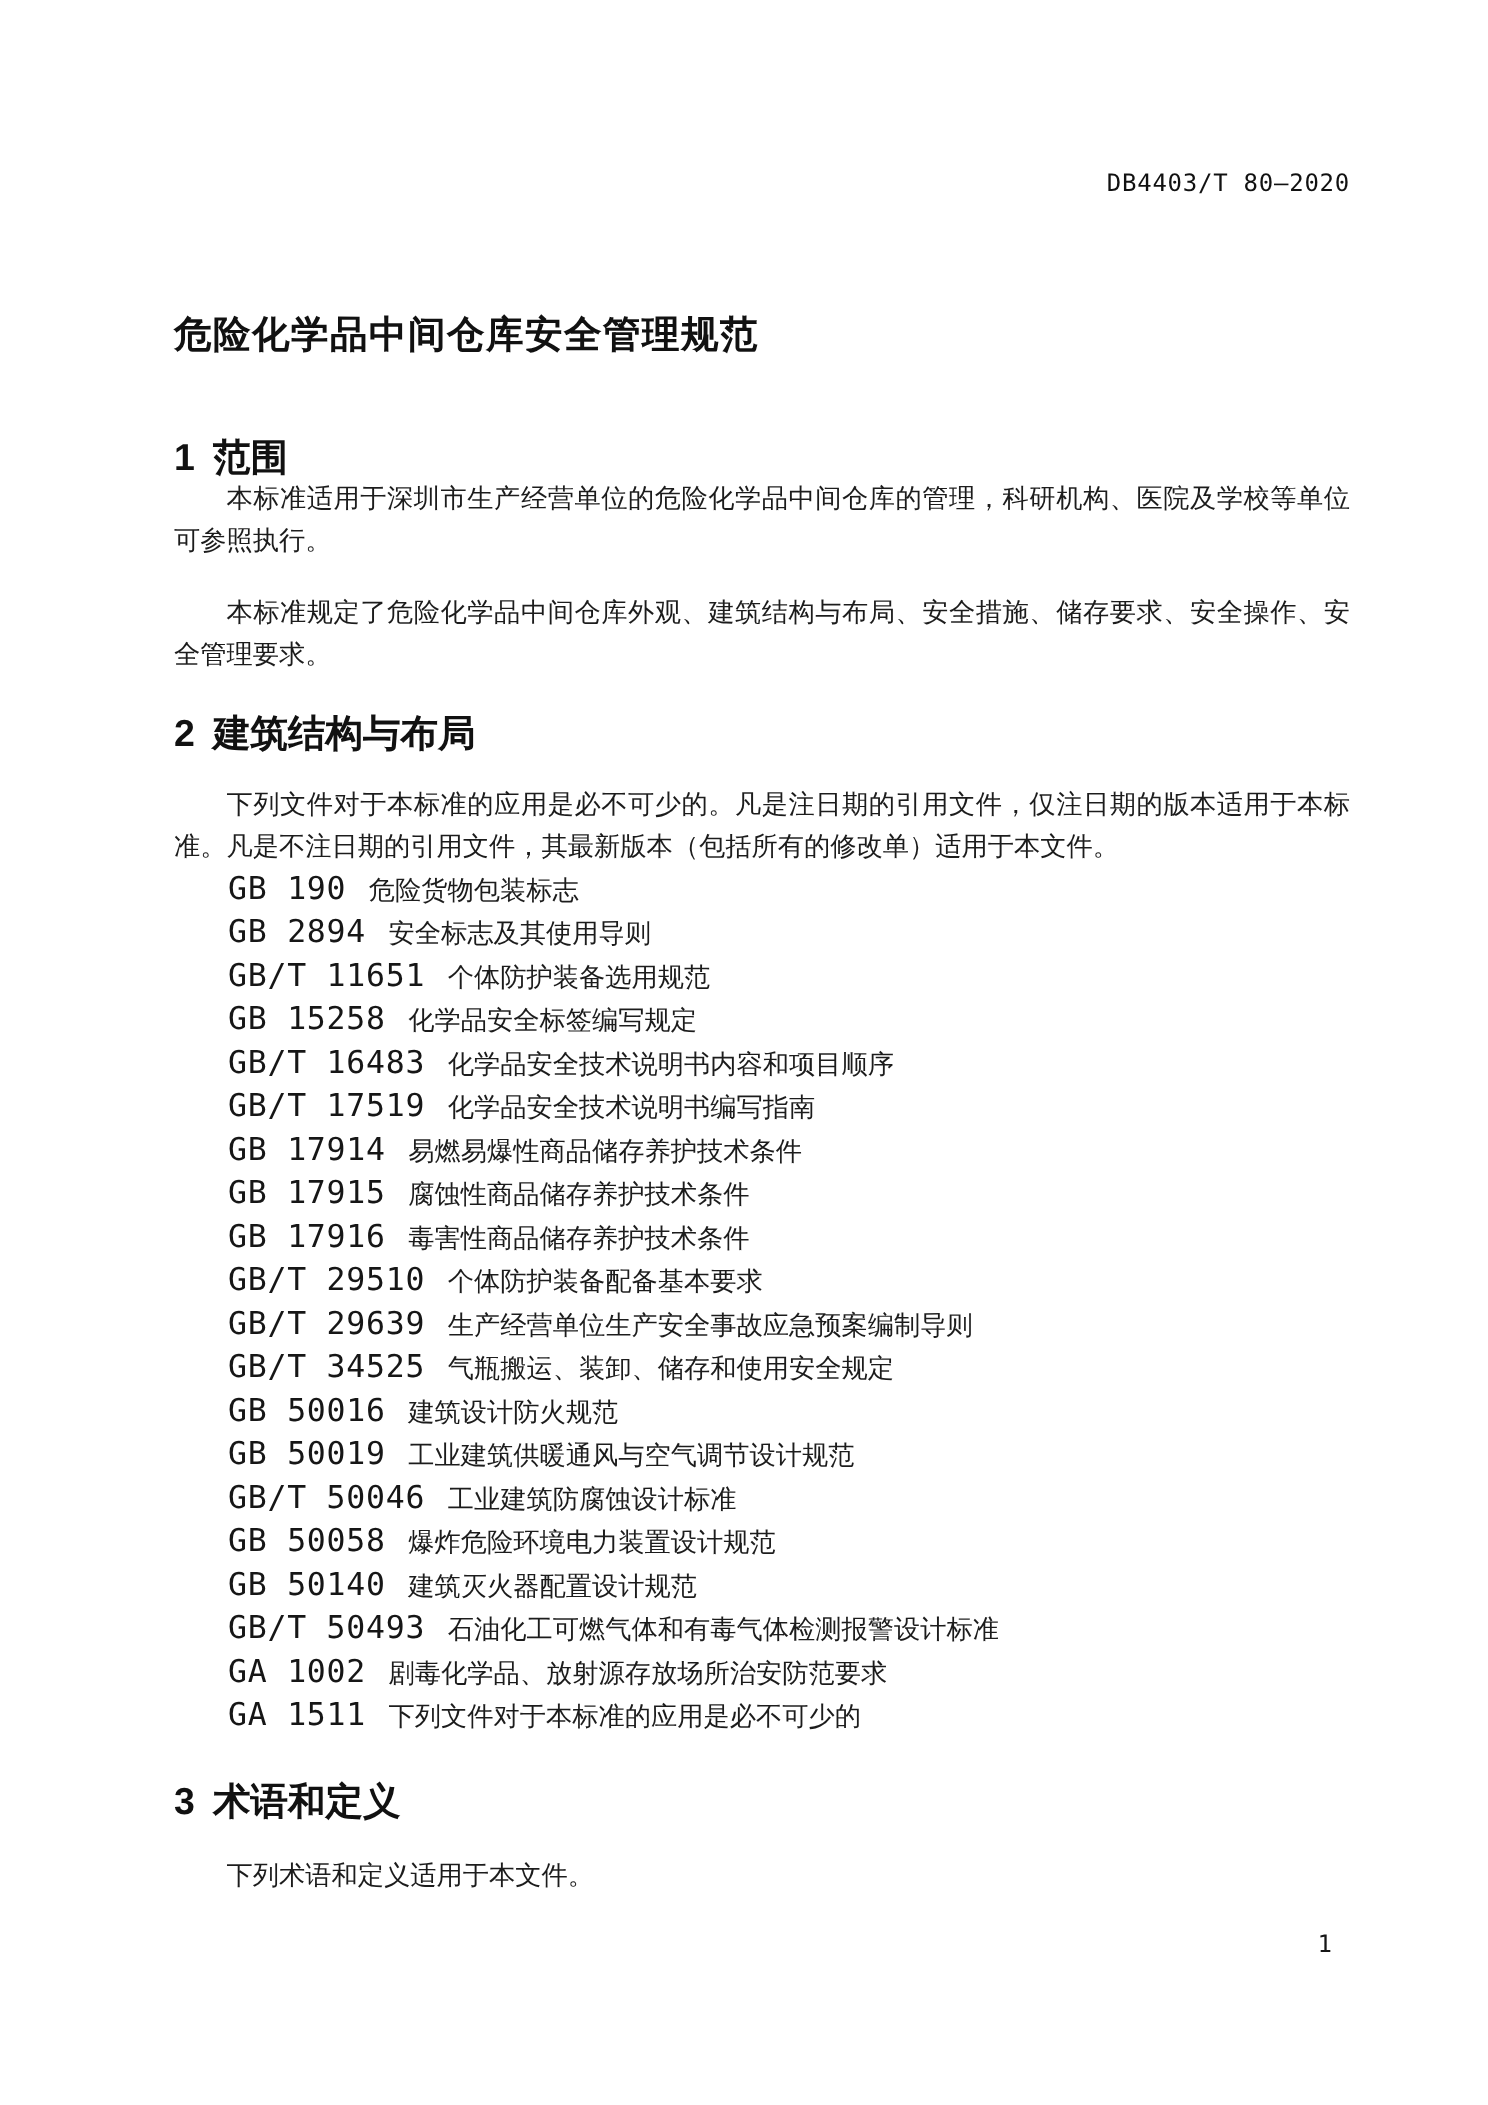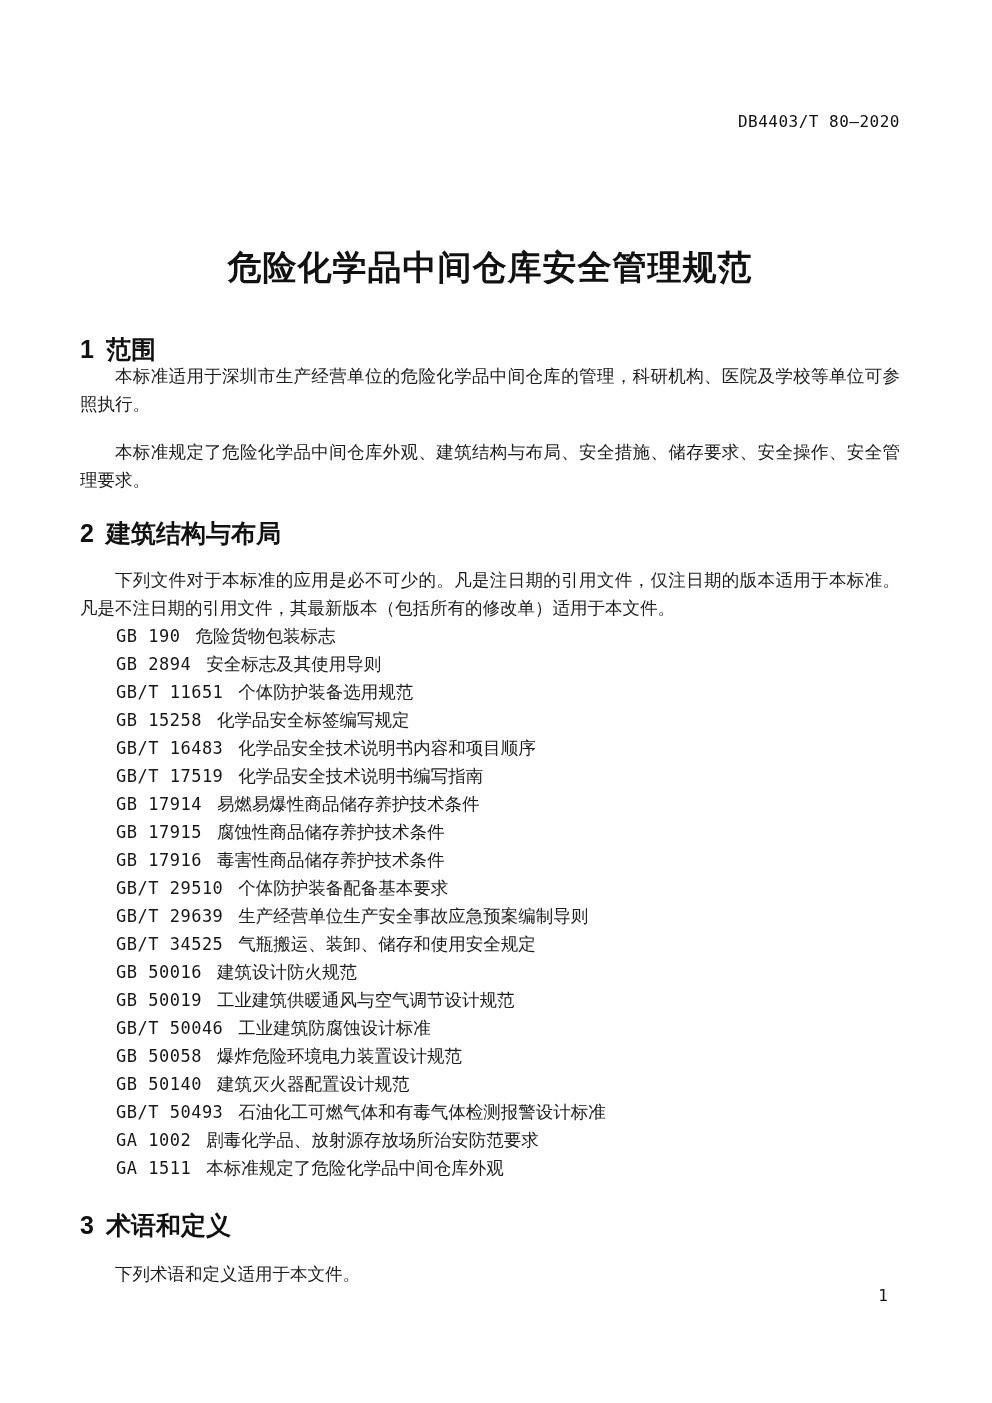--- a/index.html
+++ b/index.html
@@ -6,38 +6,38 @@
   .page {
     position: relative;
     width: 992px;
     height: 1403px;
     background: #ffffff;
     color: #1c1c1c;
     font-family: "Liberation Serif", "DejaVu Serif", serif;
     overflow: hidden;
     box-sizing: border-box;
   }
-  .content { padding: 0 92px 0 80px; }
+  .content { padding: 0 92px 0 116px; }
 
   .doc-header {
     padding-top: 112px;
     text-align: right;
     font-family: "DejaVu Sans Mono", "Liberation Mono", monospace;
     font-size: 16px;
     letter-spacing: 0.5px;
     color: #111111;
     line-height: 20px;
   }
 
   .doc-title {
-    margin: 116px 0 0 0;
-    text-align: center;
+    margin: 72px 0 0 0;
+    text-align: left;
     font-family: "Liberation Sans", "DejaVu Sans", sans-serif;
     font-weight: bold;
-    font-size: 34px;
+    font-size: 25px;
     letter-spacing: 1px;
     color: #111111;
     line-height: 38px;
   }
 
   h2.sec-heading {
     margin: 0;
     font-family: "Liberation Sans", "DejaVu Sans", sans-serif;
     font-weight: bold;
     font-size: 25px;
@@ -66,21 +66,21 @@
     padding: 0 0 0 36px;
     list-style: none;
   }
   ul.refs li {
     font-size: 17.5px;
     line-height: 28px;
     white-space: nowrap;
   }
   .ref-code {
     font-family: "DejaVu Sans Mono", "Liberation Mono", monospace;
-    font-size: 17px;
+    font-size: 21px;
     letter-spacing: 0.5px;
     color: #161616;
   }
   .ref-title { margin-left: 15px; }
 
   .page-number {
     position: absolute;
     top: 1286px;
     right: 104px;
     font-size: 16px;
@@ -123,21 +123,21 @@
         <li><span class="ref-code">GB/T 29510</span><span class="ref-title">个体防护装备配备基本要求</span></li>
         <li><span class="ref-code">GB/T 29639</span><span class="ref-title">生产经营单位生产安全事故应急预案编制导则</span></li>
         <li><span class="ref-code">GB/T 34525</span><span class="ref-title">气瓶搬运、装卸、储存和使用安全规定</span></li>
         <li><span class="ref-code">GB 50016</span><span class="ref-title">建筑设计防火规范</span></li>
         <li><span class="ref-code">GB 50019</span><span class="ref-title">工业建筑供暖通风与空气调节设计规范</span></li>
         <li><span class="ref-code">GB/T 50046</span><span class="ref-title">工业建筑防腐蚀设计标准</span></li>
         <li><span class="ref-code">GB 50058</span><span class="ref-title">爆炸危险环境电力装置设计规范</span></li>
         <li><span class="ref-code">GB 50140</span><span class="ref-title">建筑灭火器配置设计规范</span></li>
         <li><span class="ref-code">GB/T 50493</span><span class="ref-title">石油化工可燃气体和有毒气体检测报警设计标准</span></li>
         <li><span class="ref-code">GA 1002</span><span class="ref-title">剧毒化学品、放射源存放场所治安防范要求</span></li>
-        <li><span class="ref-code">GA 1511</span><span class="ref-title">本标准规定了危险化学品中间仓库外观</span></li>
+        <li><span class="ref-code">GA 1511</span><span class="ref-title">下列文件对于本标准的应用是必不可少的</span></li>
       </ul>
     </section>
 
     <section class="sec3">
       <h2 class="sec-heading"><span class="sec-num">3</span><span>术语和定义</span></h2>
       <p class="body-para first-para">下列术语和定义适用于本文件。</p>
     </section>
 
   </div>
 

